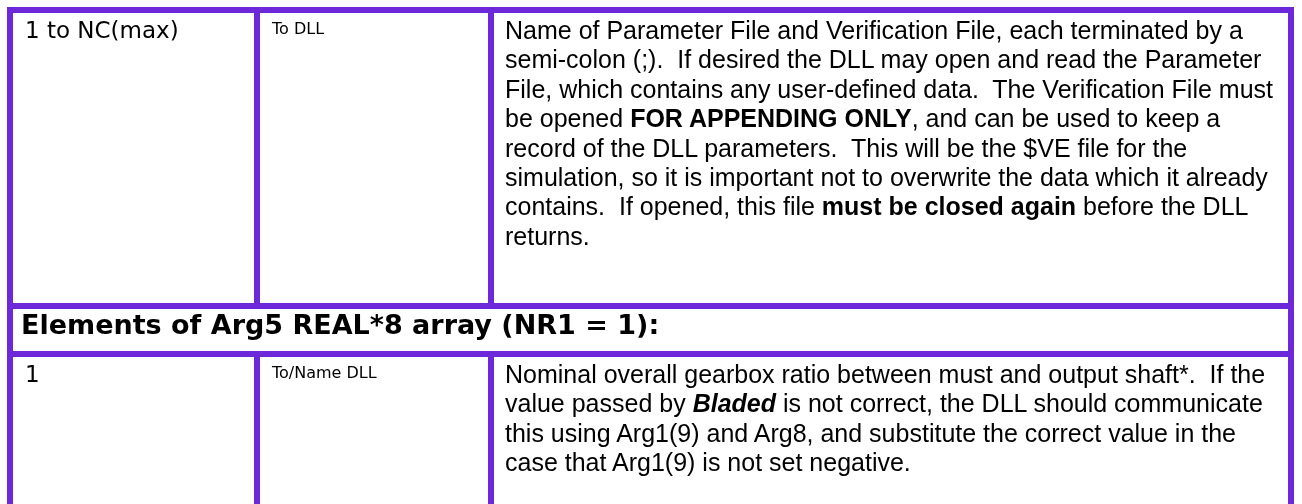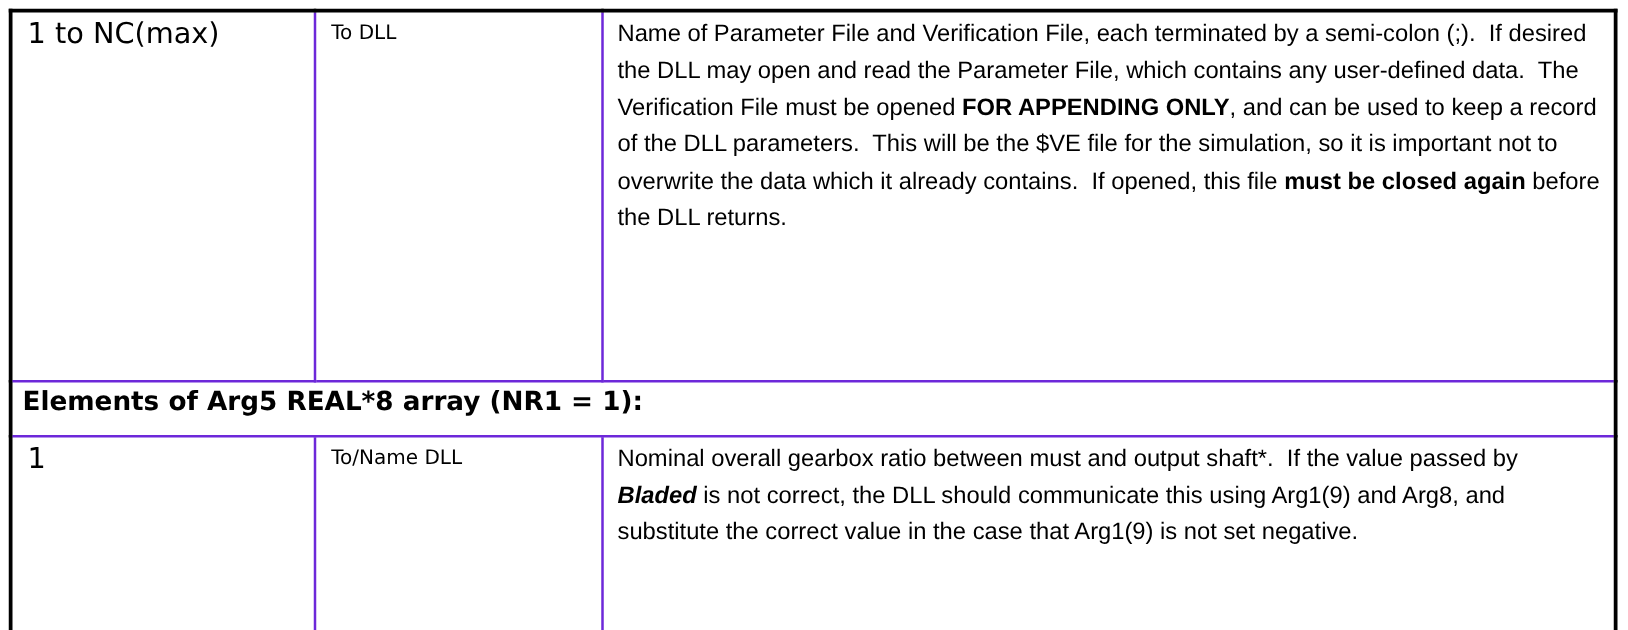--- a/index.html
+++ b/index.html
@@ -18,53 +18,53 @@
     position: absolute;
     left: 7px;
     top: 7px;
     width: 1287px;
     border-collapse: collapse;
     table-layout: fixed;
     border: 3px solid #000000;
     color: #000000;
   }
   table.doc-table td {
-    border: 2px solid #6d28d9;
+    border: 6px solid #6d28d9;
     vertical-align: top;
     overflow: hidden;
   }
   td.cell-key {
     width: 221px;
     font-family: "DejaVu Sans", sans-serif;
     font-size: 23px;
     line-height: 29px;
     padding: 3px 8px 3px 12px;
   }
   td.cell-dir {
     width: 208px;
     font-family: "DejaVu Sans", sans-serif;
     font-size: 16px;
     line-height: 29px;
     padding: 1px 8px 3px 12px;
     border-radius: 19px;
   }
   td.cell-desc {
     font-family: "Liberation Sans", sans-serif;
-    font-size: 19px;
+    font-size: 25px;
     line-height: 29.4px;
     padding: 3px 10px 3px 11px;
     white-space: pre-wrap;
   }
   tr.row-main { height: 296px; }
   tr.row-section { height: 34px; }
   tr.row-last { height: 159px; }
   td.cell-section {
     font-family: "DejaVu Sans", sans-serif;
     font-weight: bold;
-    font-size: 21px;
+    font-size: 27px;
     line-height: 27px;
     padding: 2px 8px 13px 8px;
     vertical-align: middle;
   }
   .seg-b { font-weight: bold; }
   .seg-bi { font-weight: bold; font-style: italic; }
 </style>
 </head>
 <body>
 

